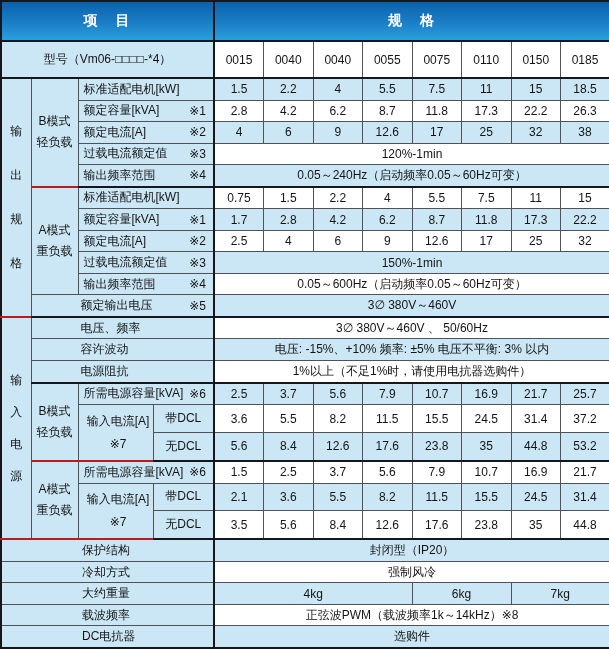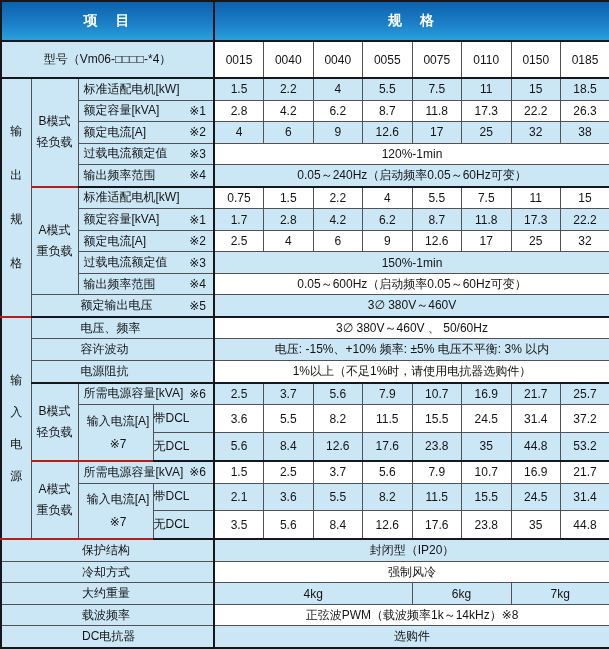--- a/index.html
+++ b/index.html
@@ -23,21 +23,21 @@
   
   .sec,.grp,.lab,.lab2,.sub{background:#cbe7f5;}
   .sec{text-align:center;}
   .grp{text-align:center;line-height:1.75;}
   .lab .inner{display:flex;justify-content:space-between;align-items:center;padding:0 7px 0 5px;}
   .lab.padL .inner{padding-left:49px;}
   .lab.padXL .inner{padding-left:80px;}
   .lab.center .inner{justify-content:center;padding:0;}
   .lab2{text-align:center;line-height:1.9;}
   .lab2 div{padding-left:5px;}
-  .sub{text-align:left;}
+  .sub{text-align:center;}
   
   .v{text-align:center;}
   tr.rb .v{background:#cbe7f5;}
   tr.rw .v{background:#ffffff;}
   
   tr.tb td,tr.tb th{border-bottom:2px solid #16161d;}
   tr.tt td{border-top:2px solid #b91c1c;}
   .vsec{border-left:2px solid #16161d;margin-left:33px;}
   
   .vstack{display:flex;flex-direction:column;align-items:center;justify-content:center;height:100%;}

